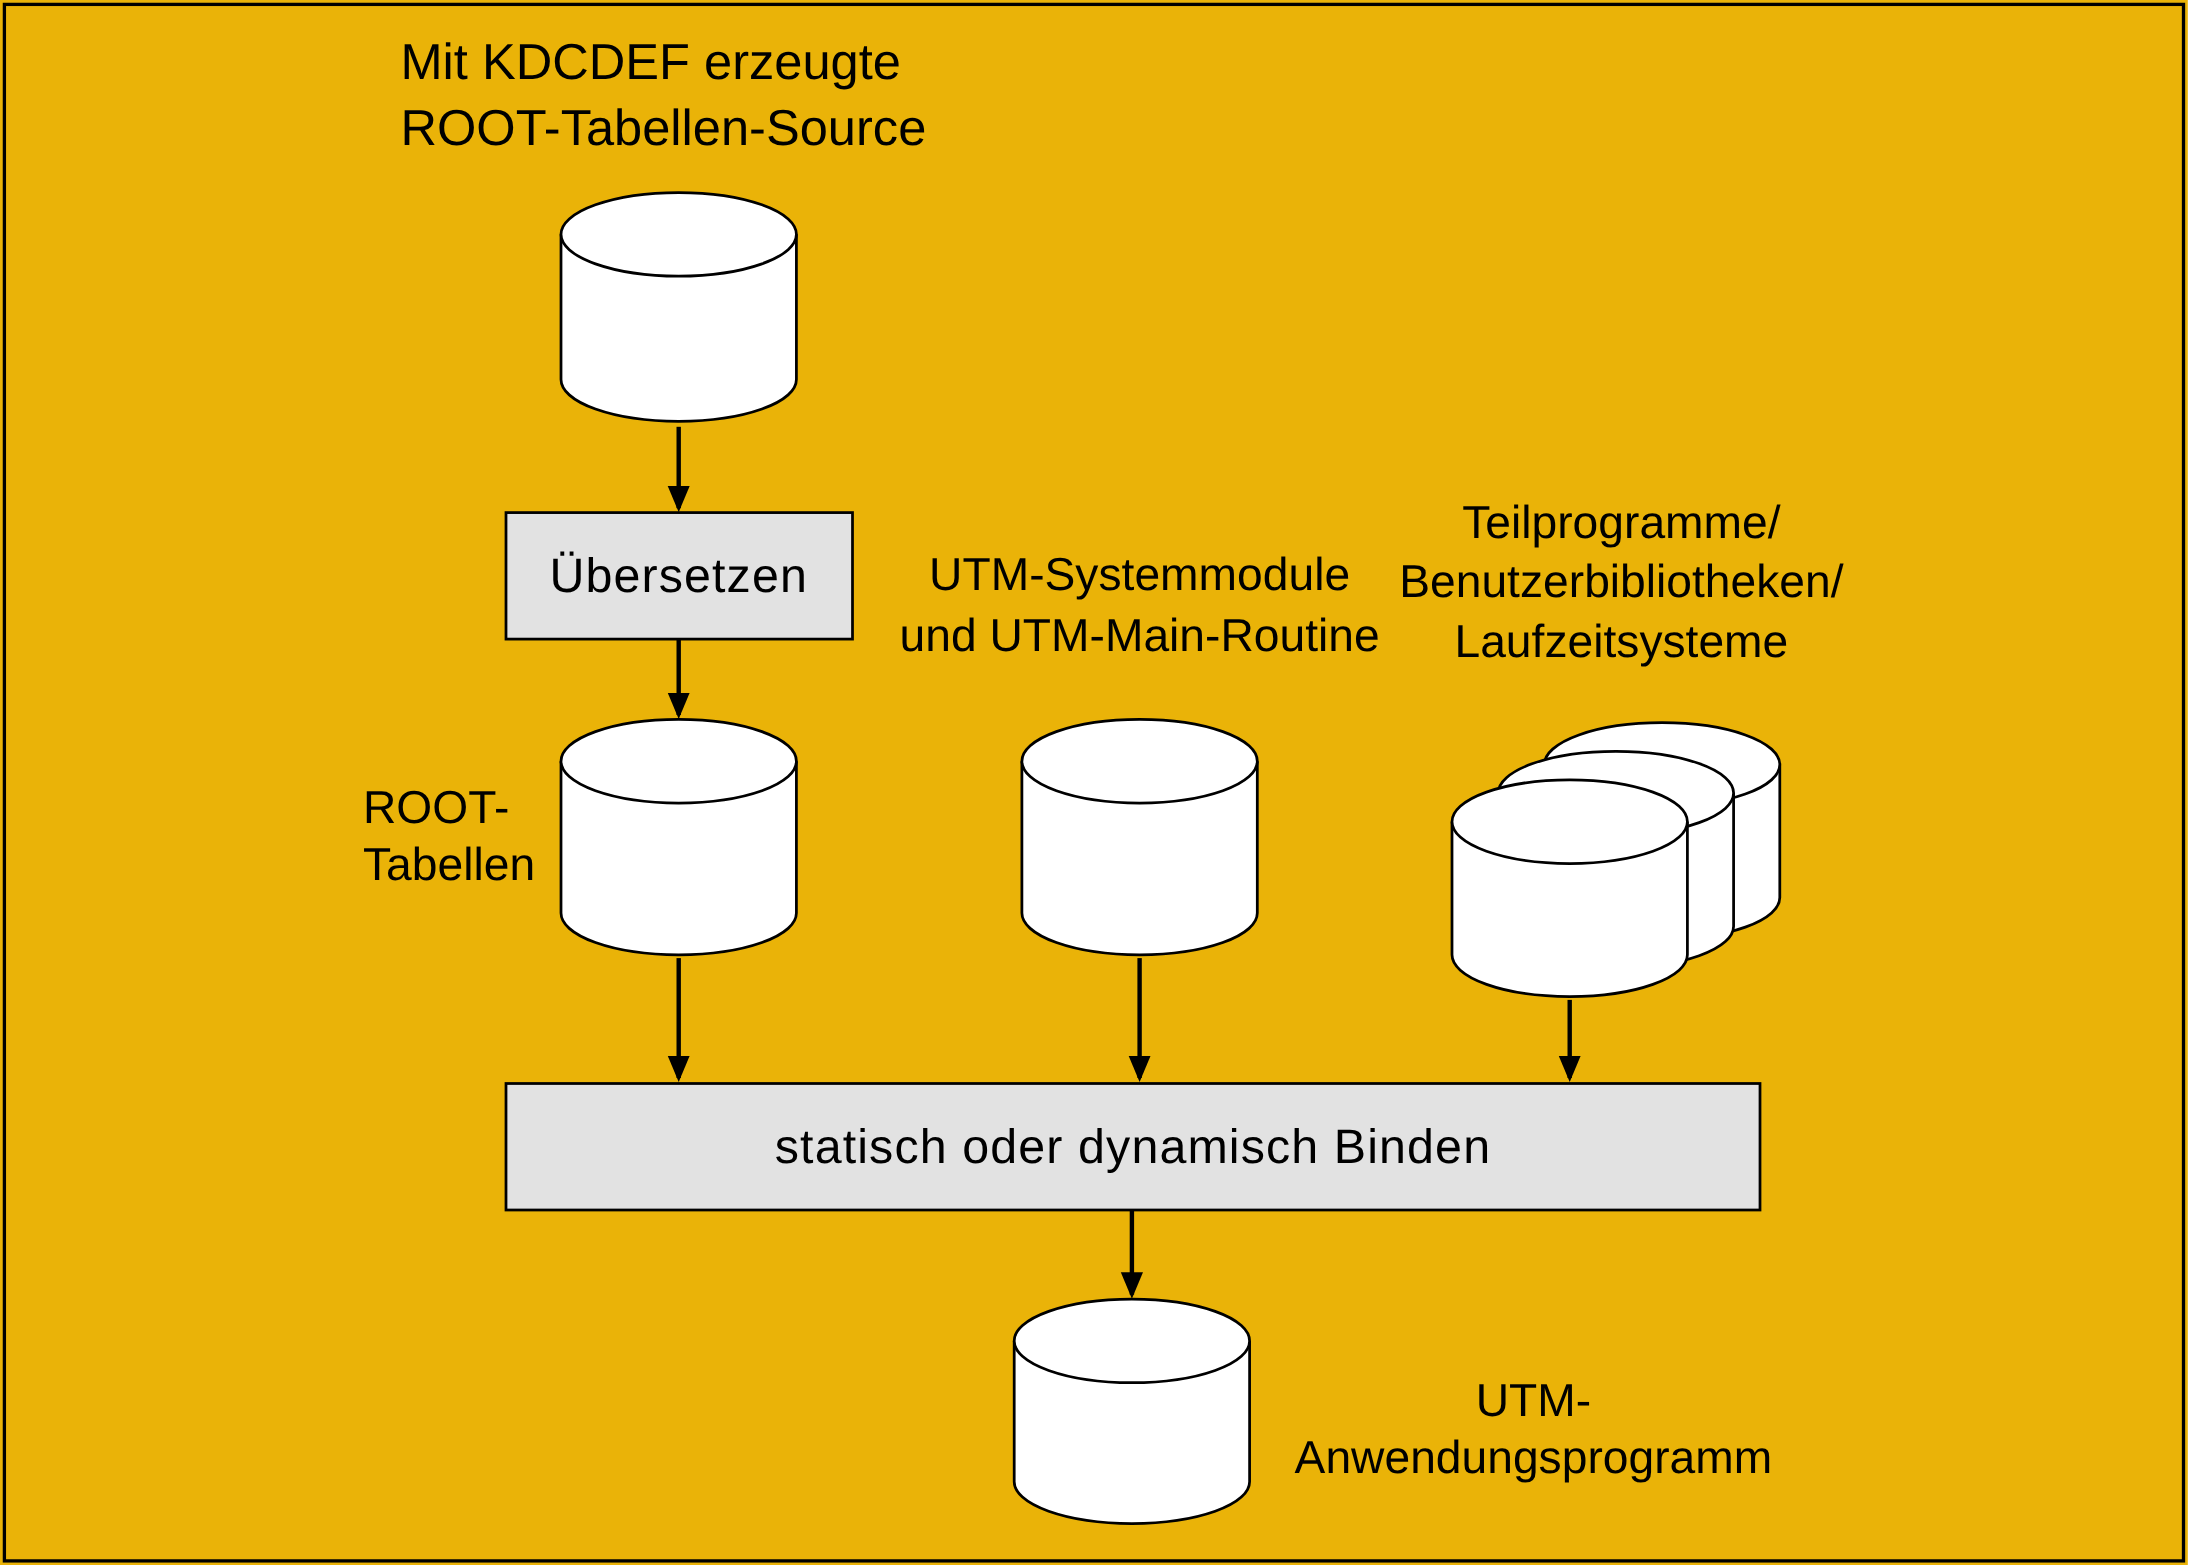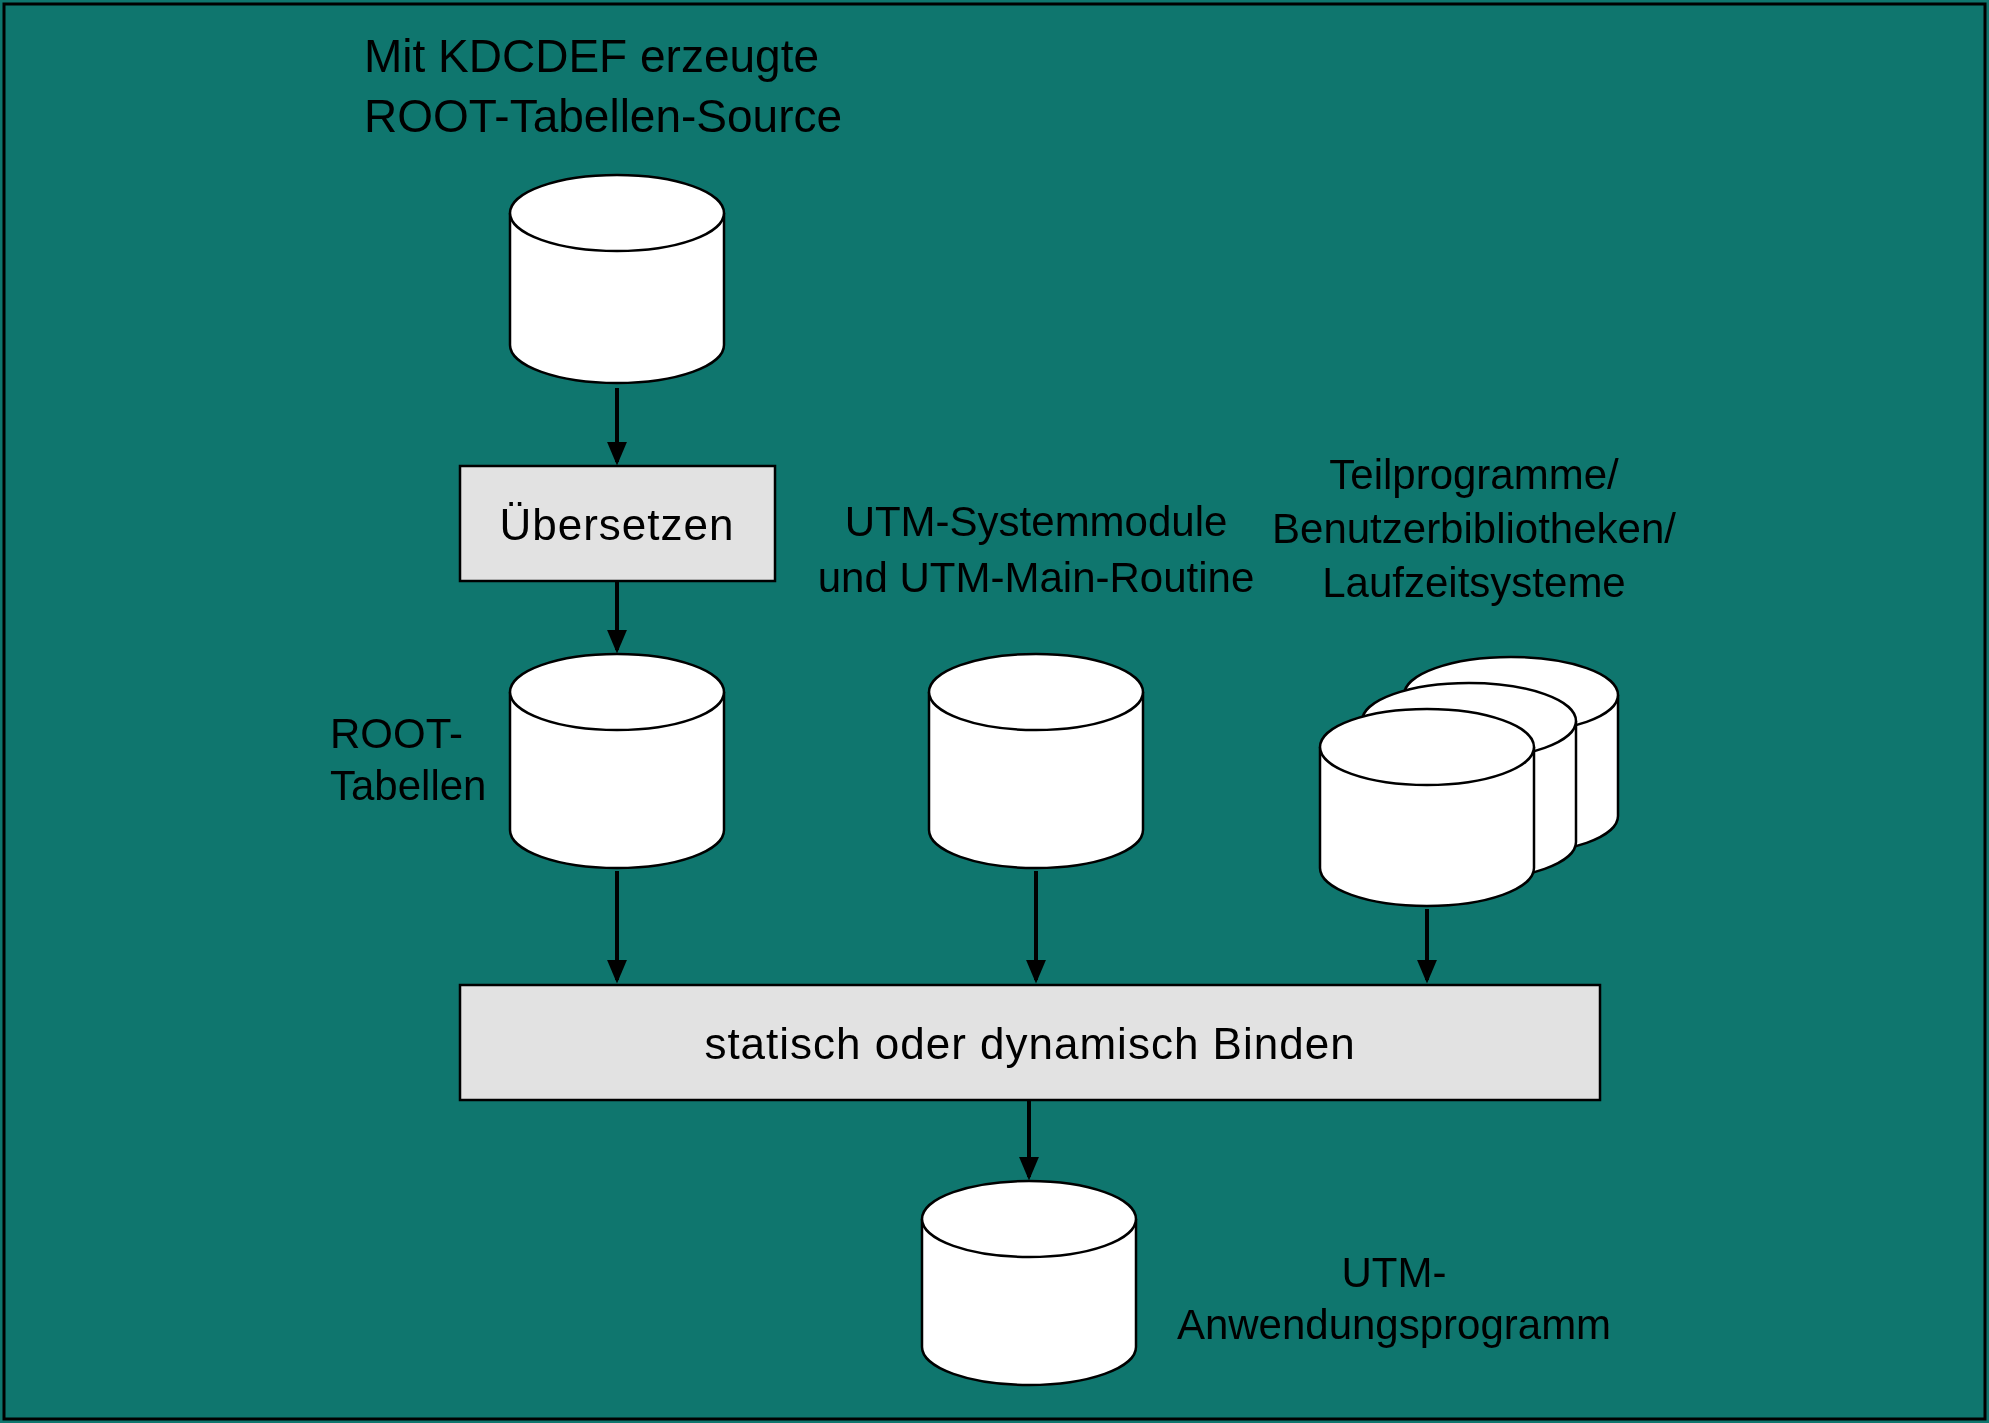--- a/index.html
+++ b/index.html
@@ -4,21 +4,21 @@
 <style>
   html, body {
     margin: 0;
     padding: 0;
     background: #ffffff;
   }
   #stage {
     position: relative;
     width: 1989px;
     height: 1423px;
-    background: #0f766e;
+    background: #eab308;
   }
   svg { display: block; }
   .t {
     font-family: "Liberation Sans", "DejaVu Sans", sans-serif;
     fill: #000000;
   }
   .s46 { font-size: 46px; }
   .s42 { font-size: 42px; }
   .s44 { font-size: 44px; letter-spacing: 1px; }
   .shape {

